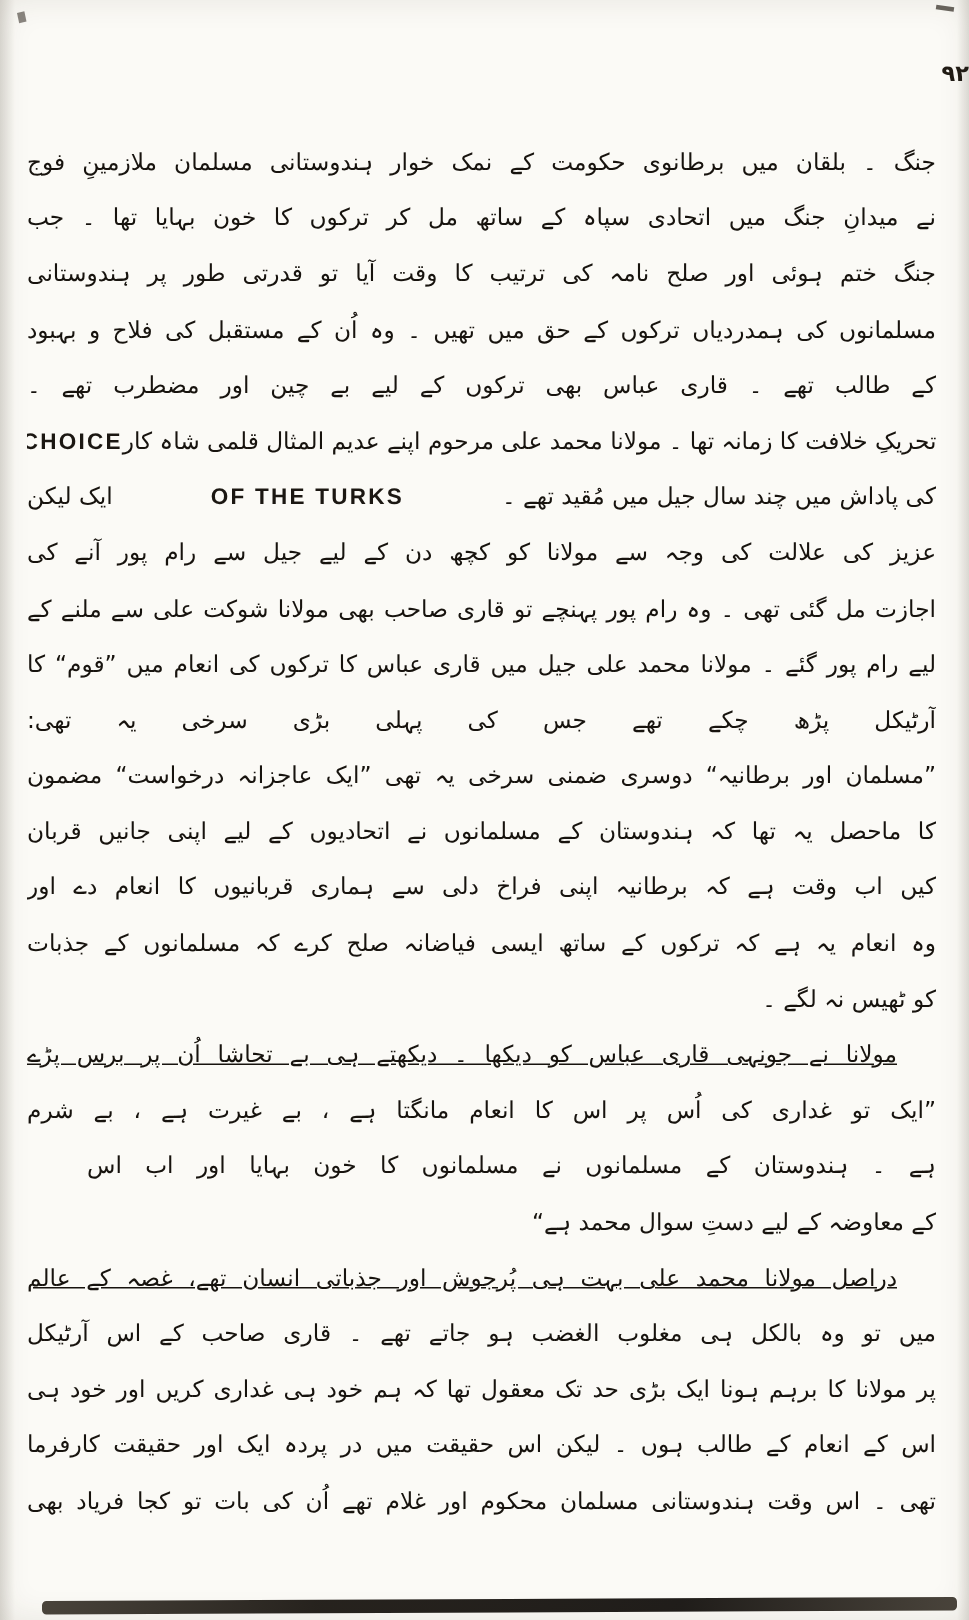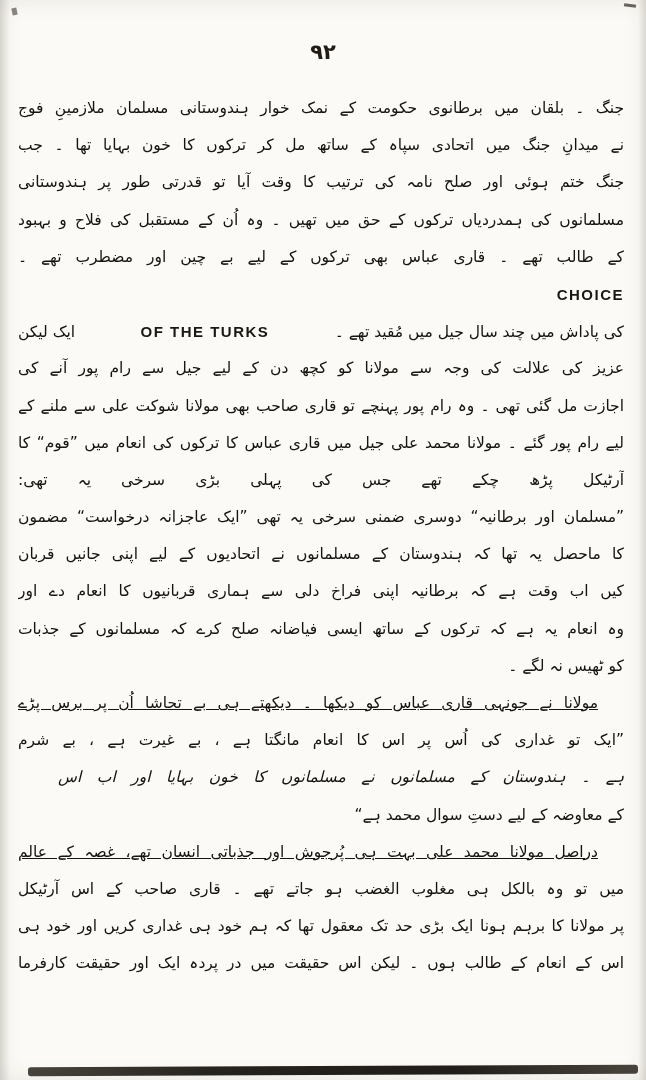--- a/index.html
+++ b/index.html
@@ -8,22 +8,22 @@
     width:646px;height:1080px;
     margin:0 auto;
     background:#fbfaf6;
     box-shadow:inset 0 0 22px rgba(60,50,30,.10);
     font-family:"DejaVu Sans", sans-serif;
     color:#17130e;
     overflow:hidden;
   }
   .pagenum{
     position:absolute;top:40px;left:0;right:0;
-    text-align:center;
-    font-size:21px;font-weight:bold;letter-spacing:3px;
+    text-align:right;
+    font-size:15px;font-weight:bold;letter-spacing:3px;
     color:#201b14;
   }
   .textblock{
     position:absolute;top:90px;right:22px;left:18px;
     direction:rtl;
   }
   .line{
     font-size:15.5px;
     line-height:37.2px;
     height:37.2px;
@@ -31,21 +31,21 @@
     overflow:hidden;
     text-align:justify;
     text-align-last:justify;
     font-weight:500;
   }
   .line.short{
     text-align:center;
     text-align-last:right;
   }
   .line.indent{padding-right:26px;text-decoration:underline;}
-  .line.narrow{margin-left:40px;font-style:italic;}
+  .line.narrow{margin-left:40px;}
   .line.flexline{
     display:flex;
     justify-content:space-between;
     align-items:baseline;
     white-space:nowrap;
   }
   .latin{
     font-family:Liberation Sans, sans-serif;
     font-size:15px;
     font-weight:bold;
@@ -93,20 +93,21 @@
   <div class="pagenum">۹۲</div>
 
   <div class="textblock" dir="rtl">
     <div class="line">جنگ ۔ بلقان میں برطانوی حکومت کے نمک خوار ہندوستانی مسلمان ملازمینِ فوج</div>
     <div class="line">نے میدانِ جنگ میں اتحادی سپاہ کے ساتھ مل کر ترکوں کا خون بہایا تھا ۔ جب</div>
     <div class="line">جنگ ختم ہوئی اور صلح نامہ کی ترتیب کا وقت آیا تو قدرتی طور پر ہندوستانی</div>
     <div class="line">مسلمانوں کی ہمدردیاں ترکوں کے حق میں تھیں ۔ وہ اُن کے مستقبل کی فلاح و بہبود</div>
     <div class="line">کے طالب تھے ۔ قاری عباس بھی ترکوں کے لیے بے چین اور مضطرب تھے ۔</div>
 
     <div class="line flexline">
+      <span>تحریکِ خلافت کا زمانہ تھا ۔ مولانا محمد علی مرحوم اپنے عدیم المثال قلمی شاہ کار</span>
       <span class="latin">CHOICE</span>
     </div>
 
     <div class="line flexline">
       <span>کی پاداش میں چند سال جیل میں مُقید تھے ۔</span>
       <span class="latin">OF THE TURKS</span>
       <span>ایک لیکن</span>
     </div>
 
     <div class="line">عزیز کی علالت کی وجہ سے مولانا کو کچھ دن کے لیے جیل سے رام پور آنے کی</div>
@@ -121,16 +122,17 @@
 
     <div class="line indent">مولانا نے جونہی قاری عباس کو دیکھا ۔ دیکھتے ہی بے تحاشا اُن پر برس پڑے</div>
     <div class="line">”ایک تو غداری کی اُس پر اس کا انعام مانگتا ہے ، بے غیرت ہے ، بے شرم</div>
     <div class="line narrow">ہے ۔ ہندوستان کے مسلمانوں نے مسلمانوں کا خون بہایا اور اب اس</div>
     <div class="line short">کے معاوضہ کے لیے دستِ سوال محمد ہے“</div>
 
     <div class="line indent">دراصل مولانا محمد علی بہت ہی پُرجوش اور جذباتی انسان تھے، غصہ کے عالم</div>
     <div class="line">میں تو وہ بالکل ہی مغلوب الغضب ہو جاتے تھے ۔ قاری صاحب کے اس آرٹیکل</div>
     <div class="line">پر مولانا کا برہم ہونا ایک بڑی حد تک معقول تھا کہ ہم خود ہی غداری کریں اور خود ہی</div>
     <div class="line">اس کے انعام کے طالب ہوں ۔ لیکن اس حقیقت میں در پردہ ایک اور حقیقت کارفرما</div>
+    <div class="line">تھی ۔ اس وقت ہندوستانی مسلمان محکوم اور غلام تھے اُن کی بات تو کجا فریاد بھی</div>
   </div>
 
   <div class="scan-bar"></div>
 </div>
 
 </body></html>

